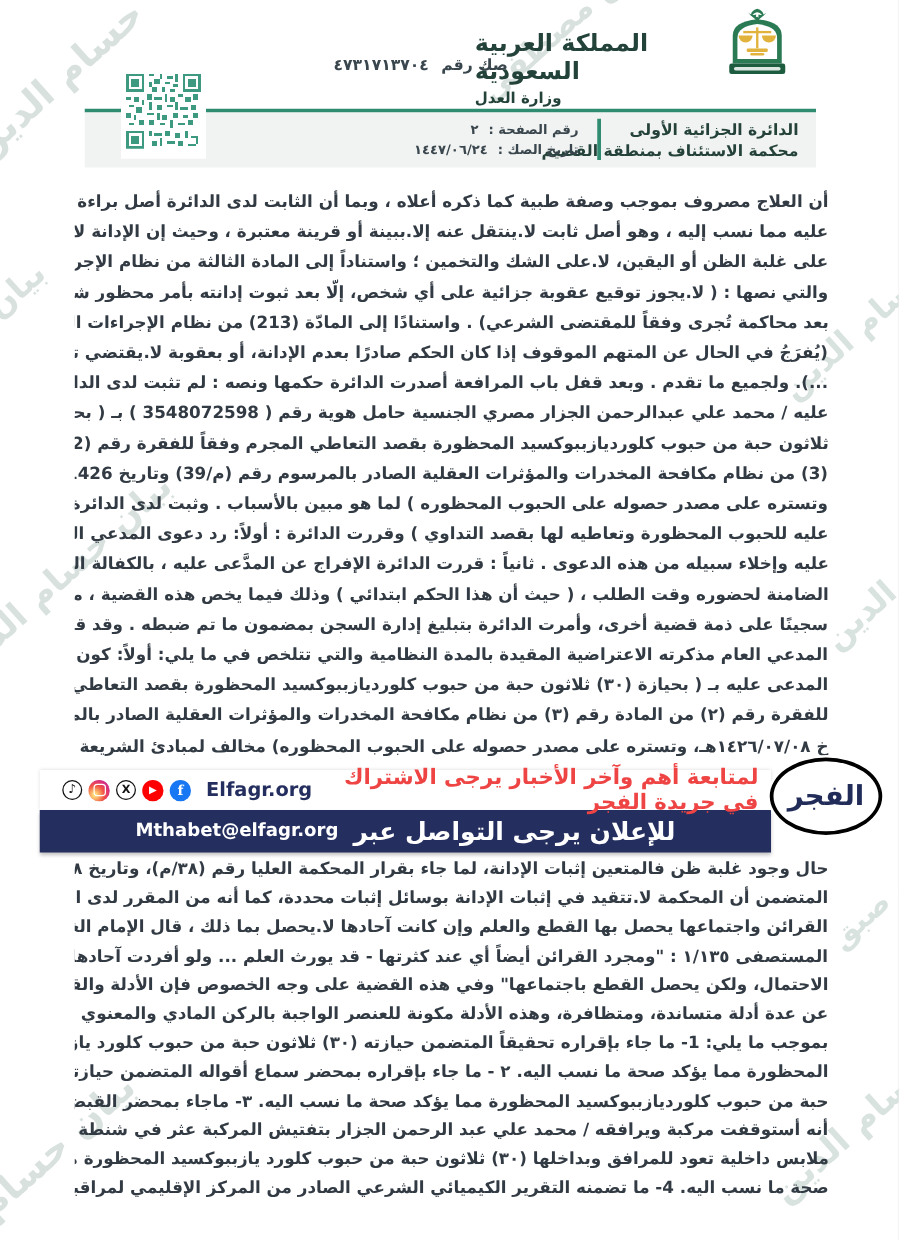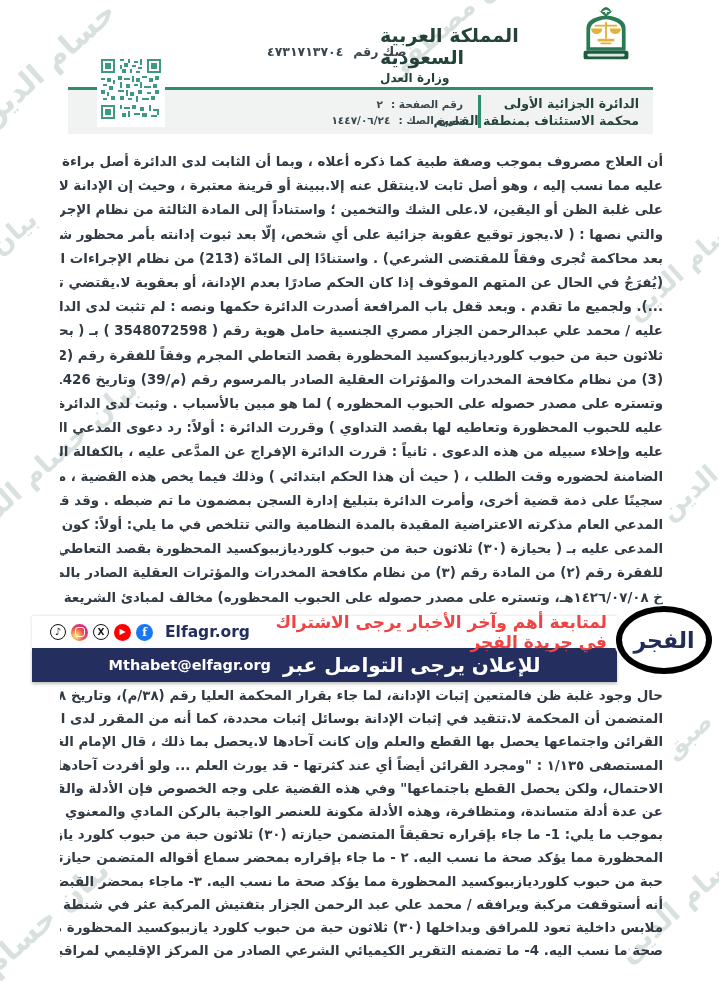--- a/index.html
+++ b/index.html
@@ -70,21 +70,21 @@
   .ic-facebook{background:#1877f2;color:#fff;font-family:"DejaVu Serif",serif;font-size:11px;}
   .banner .row2{
     height:34px;background:#242e5f;display:flex;direction:rtl;align-items:center;
     justify-content:center;gap:12px;color:#fff;font-weight:bold;
     box-shadow:0 2px 3px rgba(0,0,0,.25);
   }
   .contact-text{font-size:20px;}
   .contact-email{font-size:14.5px;direction:ltr;}
   .fagr-logo{
     position:absolute;left:584px;top:-10px;width:84px;height:56px;background:#fff;
-    border:6px solid #000000;border-radius:50%;display:flex;align-items:center;justify-content:center;
+    border:3px solid #000000;border-radius:50%;display:flex;align-items:center;justify-content:center;
     color:#212c59;font-size:22px;font-weight:bold;box-shadow:0 0 0 2px #fff;
   }
 </style>
 </head>
 <body>
 
 <div class="page">
 
   <div class="wm-layer" id="wm-layer">
       <span class="wm" style="left: -18px; top: 105px; font-size: 30px;">حسام الدين</span>

